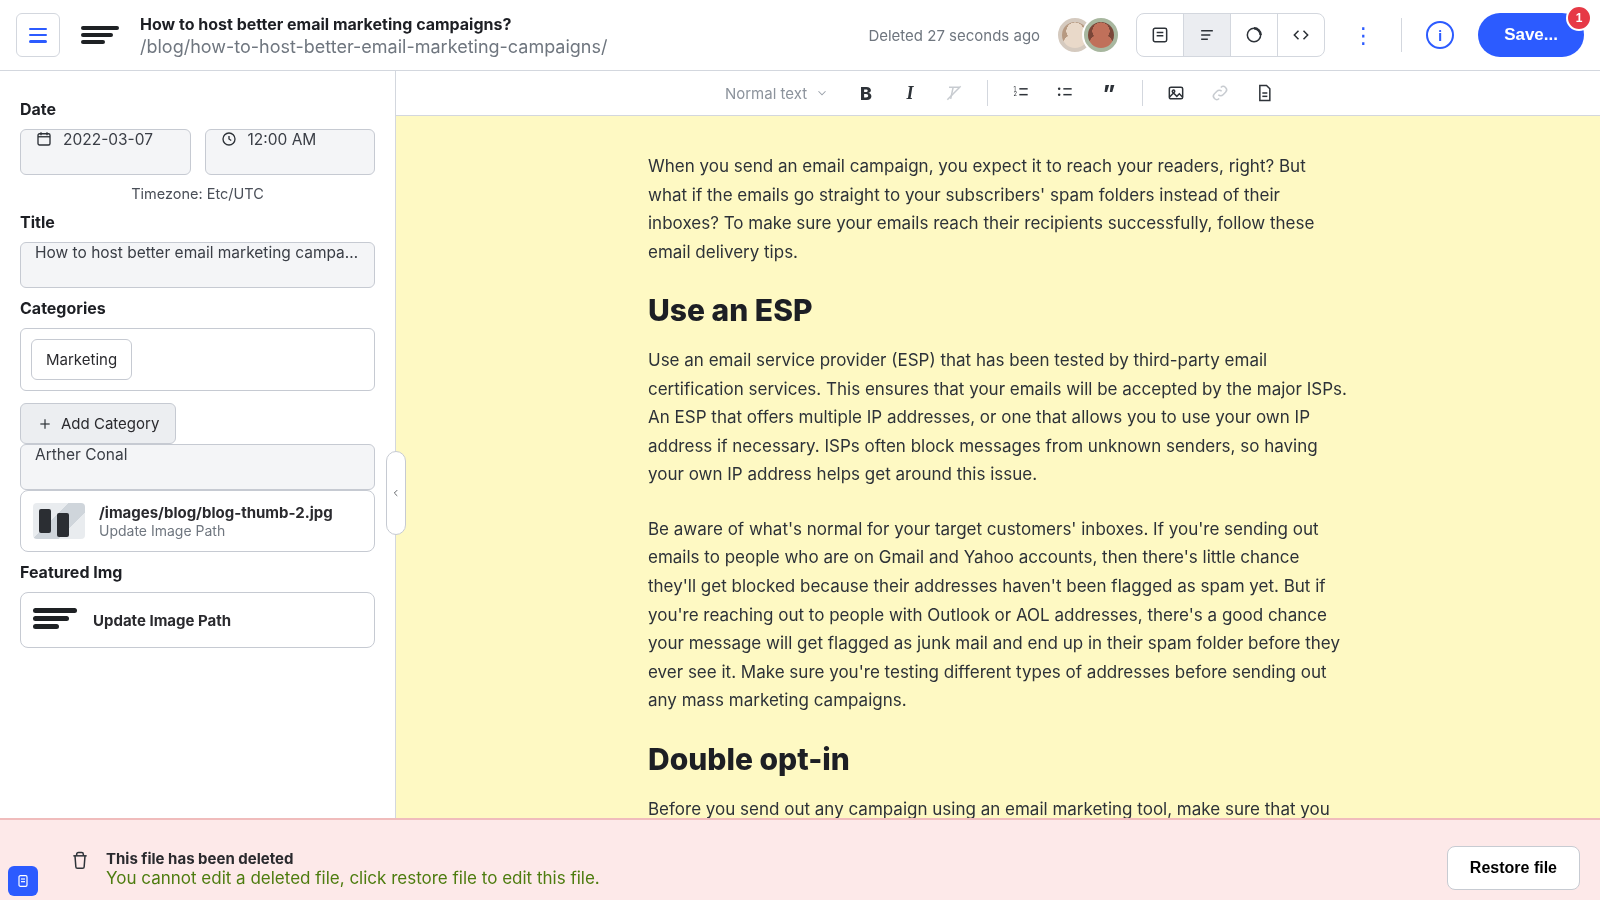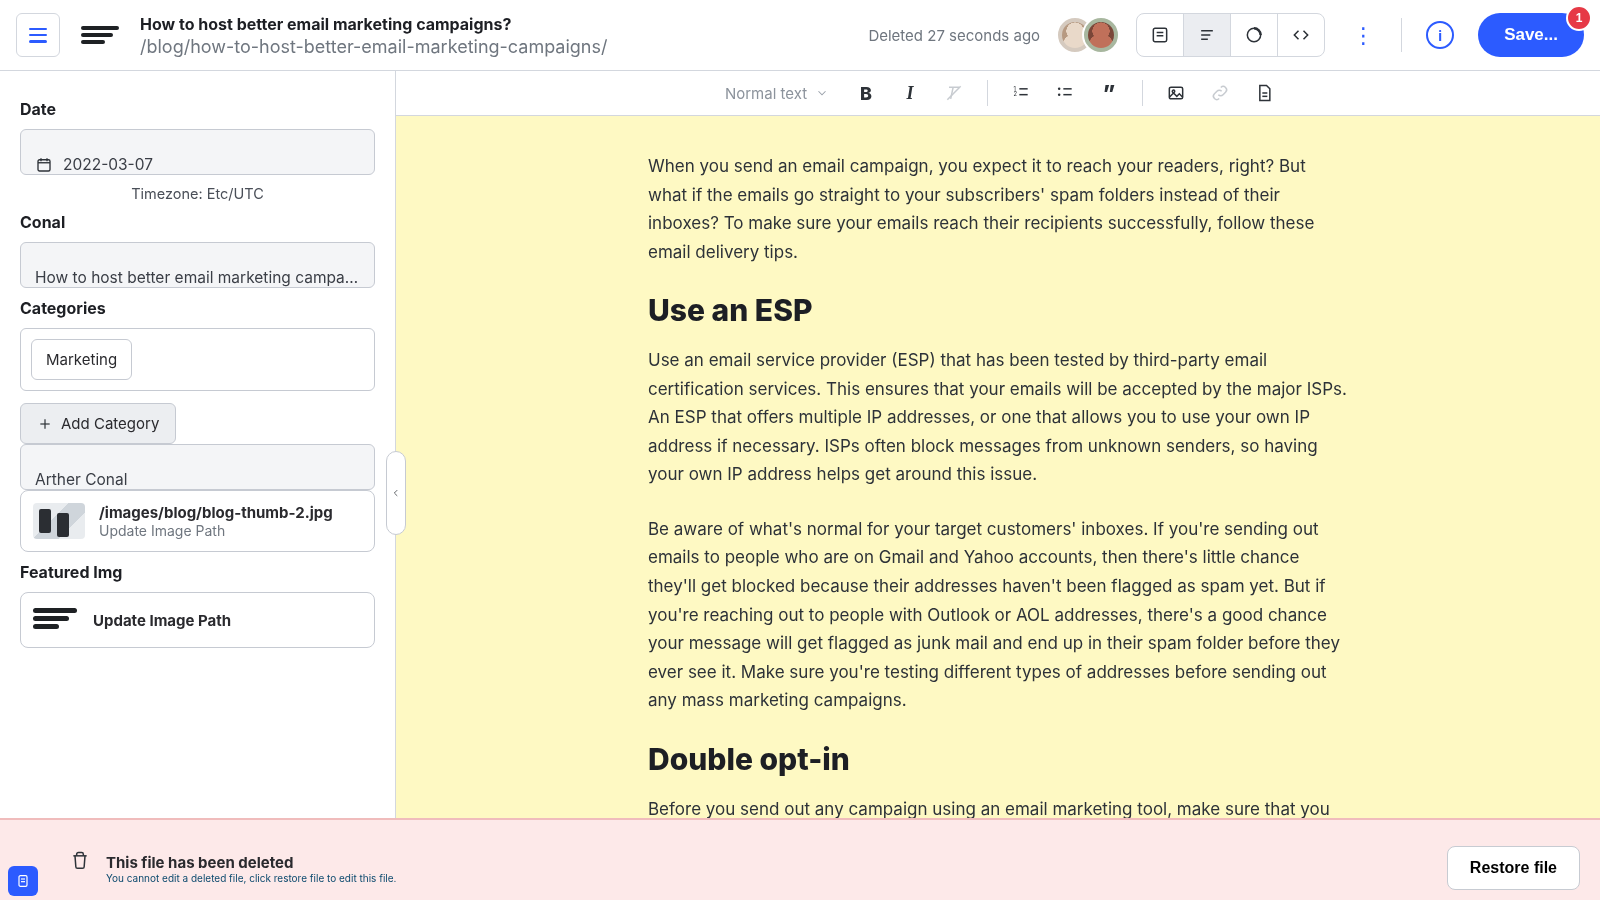--- a/index.html
+++ b/index.html
@@ -61,21 +61,21 @@
   .save-badge{position:absolute;top:-8px;right:-8px;background:#e63946;color:#fff;border-radius:50%;width:22px;height:22px;display:flex;align-items:center;justify-content:center;font-size:12px;border:2px solid #fff;}
 
   .svg-ico{width:20px;height:20px;fill:none;stroke:#2d3238;stroke-width:1.8;}
   .svg-ico.muted{stroke:#9aa1aa;}
 
   
   .main{display:flex;height:calc(900px - 70px - 64px);position:relative;}
   .sidebar{width:396px;border-right:1px solid var(--border);padding:18px 20px 20px 20px;overflow-y:auto;box-sizing:border-box;}
   .field-label{font-weight:700;font-size:16px;margin:10px 0 10px;color:#1d1f24;}
   .row{display:flex;gap:14px;}
-  .input-box{border:1px solid var(--border-strong);border-radius:6px;background:#f4f5f7;display:flex;align-items:flex-end;padding:0 14px;height:46px;font-size:15.5px;color:#3a3e46;gap:10px;width:100%;box-sizing:border-box;}
+  .input-box{border:1px solid var(--border-strong);border-radius:6px;background:#f4f5f7;display:flex;align-items:flex-start;padding:0 14px;height:46px;font-size:15.5px;color:#3a3e46;gap:10px;width:100%;box-sizing:border-box;}
   .input-box .svg-ico{width:18px;height:18px;}
   .input-text{flex:1;white-space:nowrap;overflow:hidden;text-overflow:ellipsis;}
   .tz{text-align:center;font-size:14.5px;color:#4a4f58;margin-top:10px;}
 
   .tag-holder{border:1px solid var(--border-strong);border-radius:6px;padding:10px;}
   .tag{display:inline-block;border:1px solid var(--border-strong);border-radius:6px;background:#fff;padding:10px 14px;font-size:15px;}
   .add-cat{display:inline-flex;align-items:center;gap:8px;border:1px solid var(--border-strong);background:#eceef1;border-radius:6px;padding:10px 16px;font-size:15px;margin-top:12px;cursor:pointer;}
 
   .media-box{border:1px solid var(--border-strong);border-radius:8px;padding:12px;display:flex;align-items:center;gap:14px;}
   .thumb-preview{width:52px;height:36px;border-radius:4px;background:linear-gradient(135deg,#e9ecef 0 40%,#cfd5db 40% 70%,#e9ecef 70% 100%);position:relative;overflow:hidden;}
@@ -102,21 +102,21 @@
   .editor-scroll{flex:1;overflow-y:auto;padding:36px 60px 40px;background:#fef9c3;}
   .doc{max-width:700px;margin:0 auto;}
   .doc p{font-size:17px;line-height:1.68;color:#2d3238;margin:0 0 26px;}
   .doc h2{font-size:30px;font-weight:800;margin:12px 0 18px;color:#1d1f24;}
 
   
   .deleted-bar{position:absolute;left:0;right:0;bottom:0;height:64px;background:var(--danger-bg);border-top:2px solid var(--danger-border);display:flex;align-items:center;padding:16px 20px 0 60px;gap:16px;}
   .trash-ico{position:absolute;left:70px;top:50%;transform:translateY(-50%);}
   .dtexts{display:flex;flex-direction:column;margin-left:46px;}
   .dtitle{font-weight:700;font-size:15px;}
-  .dsub{font-size:10px;color:#0c4a6e;}
+  .dsub{font-size:17px;color:#4d7c0f;}
   .restore-btn{margin-left:auto;background:#fff;border:1px solid #c7cbd2;border-radius:8px;padding:12px 22px;font-size:16px;font-weight:600;cursor:pointer;}
 
   
   .footer-tab{position:absolute;left:8px;bottom:4px;width:30px;height:30px;border-radius:6px;background:var(--blue);display:flex;align-items:center;justify-content:center;}
   .footer-tab svg{stroke:#fff;}
 
 </style>
 </head>
 <body>
 
@@ -203,24 +203,31 @@
     <div class="row">
       <div class="input-box" style="flex:1;">
         <svg class="svg-ico" viewBox="0 0 24 24">
             <rect x="4" y="5" width="16" height="15" rx="2"></rect>
             <line x1="4" y1="9" x2="20" y2="9"></line>
             <line x1="8" y1="3" x2="8" y2="7"></line>
             <line x1="16" y1="3" x2="16" y2="7"></line>
           </svg>
         <span class="input-text">2022-03-07</span>
       </div>
+      <div class="input-box" style="flex:1;">
+        <svg class="svg-ico" viewBox="0 0 24 24">
+            <circle cx="12" cy="12" r="8"></circle>
+            <polyline points="12 8 12 12 15 14"></polyline>
+          </svg>
+        <span class="input-text">12:00 AM</span>
+      </div>
     </div>
     <div class="tz">Timezone: Etc/UTC</div>
 
-    <div class="field-label">Conal</div>
+    <div class="field-label">Title</div>
     <div class="input-box">
       <span class="input-text">How to host better email marketing campaigns?</span>
     </div>
 
     <div class="field-label">Categories</div>
     <div class="tag-holder">
       <span class="tag">Marketing</span>
     </div>
     <div class="add-cat">
       <svg class="svg-ico" style="width:16px;height:16px;" viewBox="0 0 24 24">

